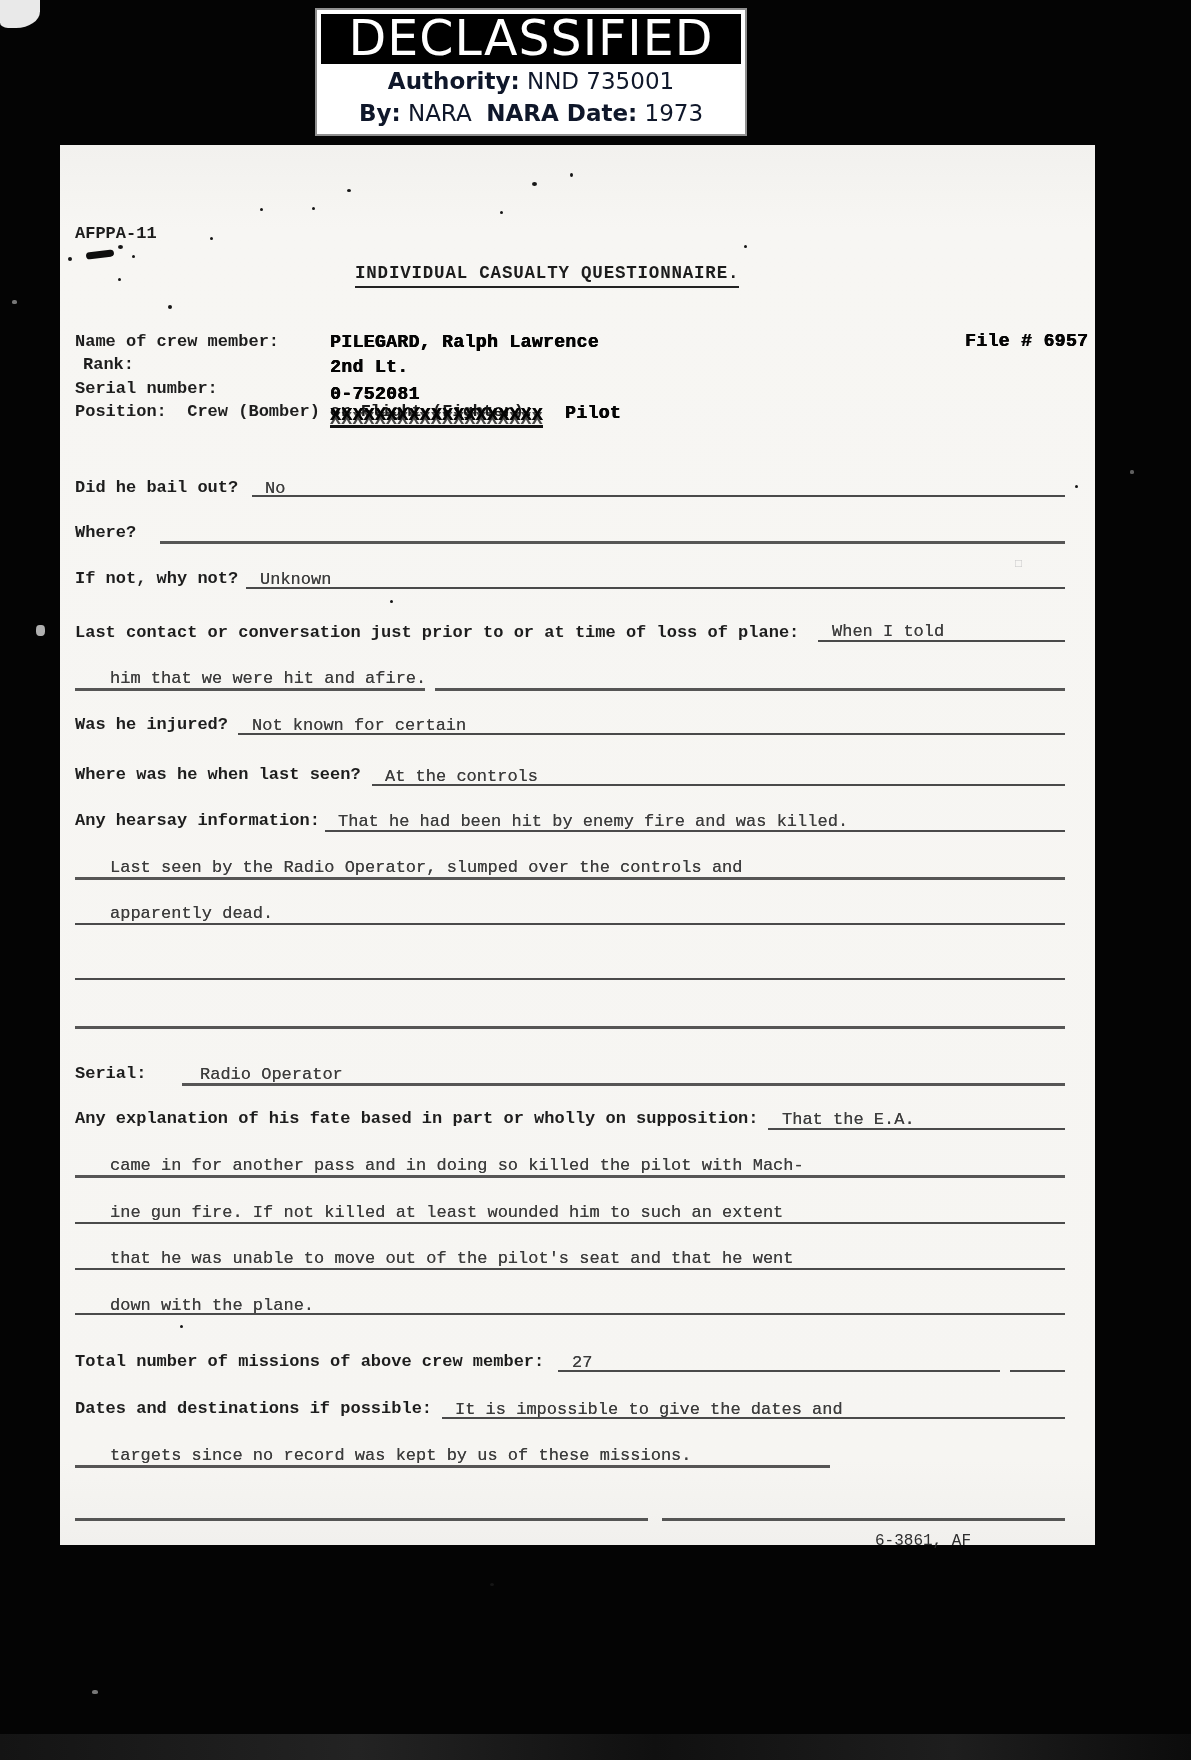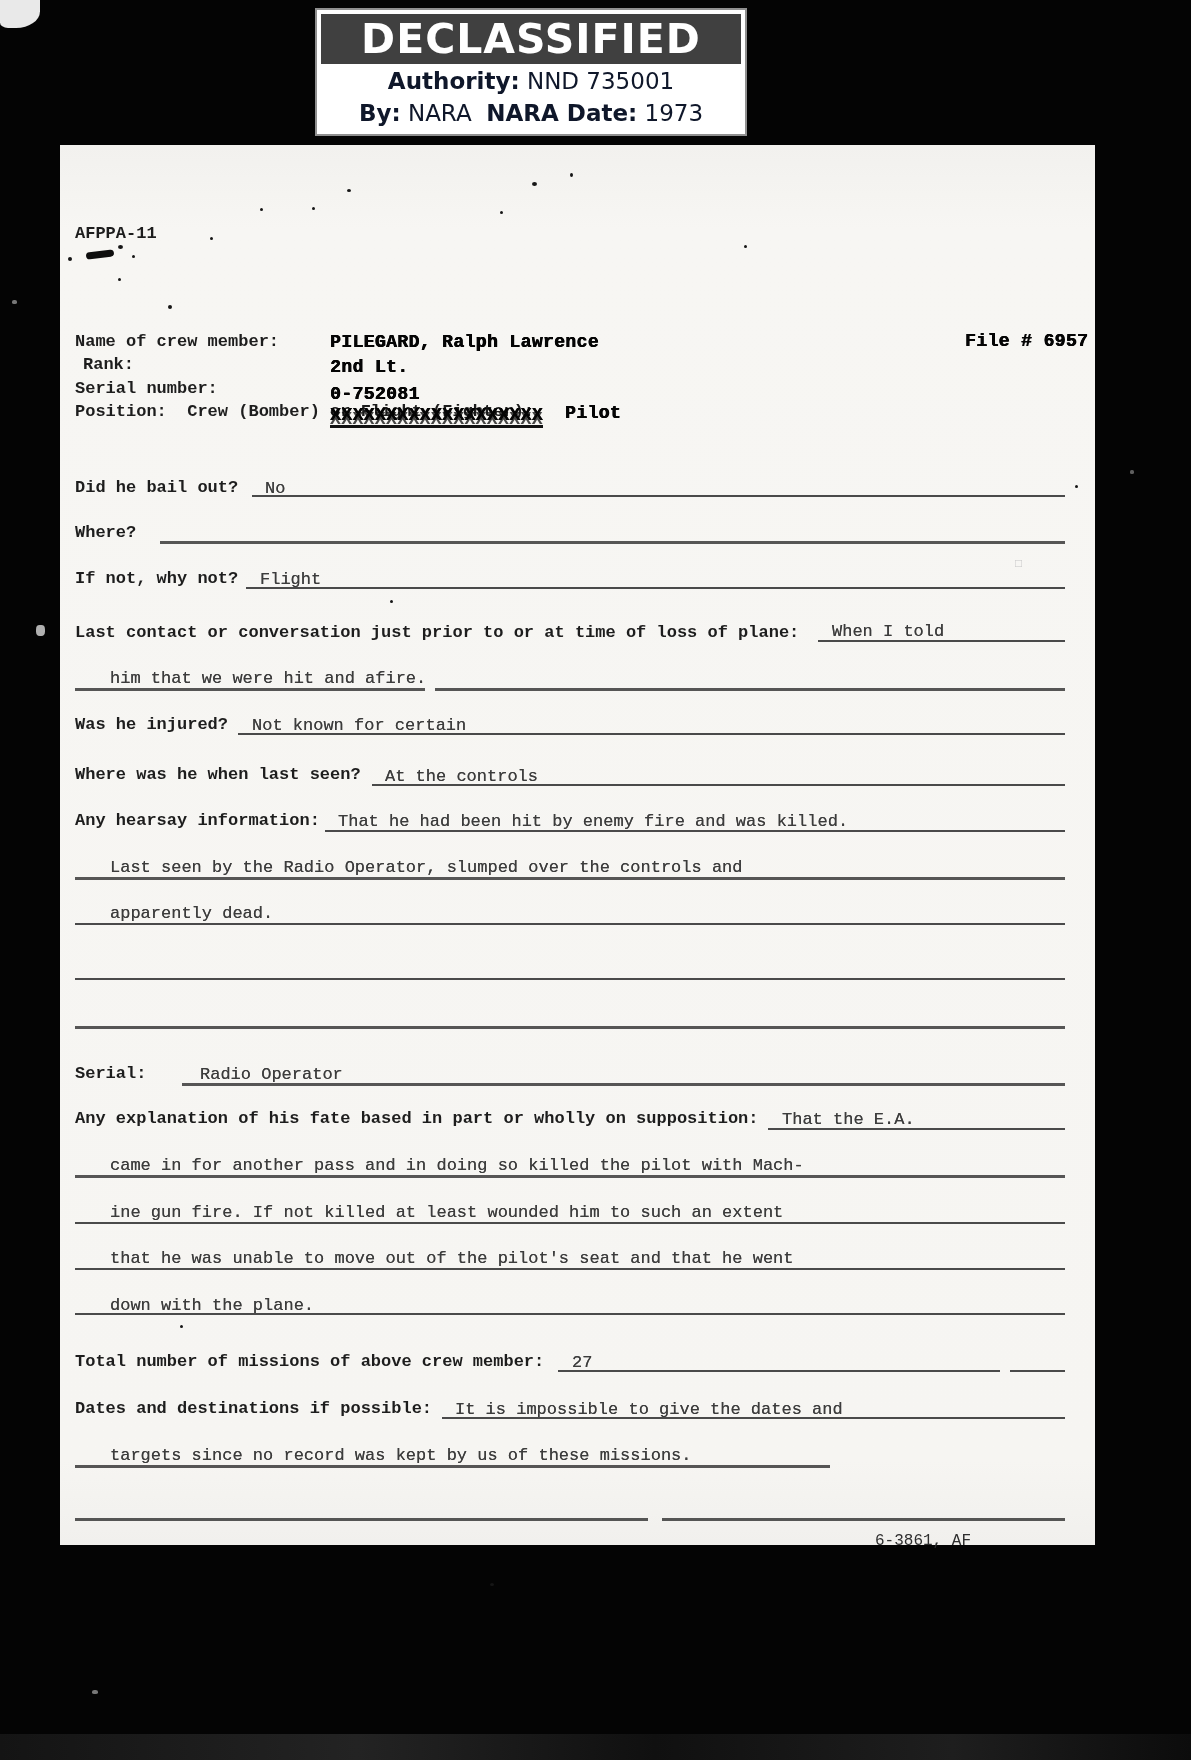--- a/index.html
+++ b/index.html
@@ -3,21 +3,21 @@
 <meta charset="utf-8">
 <style>
   html,body{margin:0;padding:0;background:#000;}
   #canvas{position:relative;width:1191px;height:1760px;background:#040404;overflow:hidden;
           font-family:"Liberation Mono","DejaVu Sans Mono",monospace;}
 
   
   .stamp-box{position:absolute;left:315px;top:8px;width:432px;box-sizing:border-box;
              background:#fff;border:2px solid #8f8f8f;padding:4px 4px 6px 4px;text-align:center;
              font-family:"DejaVu Sans","Liberation Sans",sans-serif;z-index:30;}
-  .stamp-bar{background:#404040;color:#fff;font-weight:700;font-size:41px;line-height:50px;letter-spacing:1px;}
+  .stamp-bar{background:#000000;color:#fff;font-weight:400;font-size:49px;line-height:50px;letter-spacing:1px;}
   .stamp-line{font-size:23px;line-height:30px;color:#0f172a;margin-top:2px;white-space:pre;}
   .stamp-line b{font-weight:800;}
 
   
   .page{position:absolute;left:60px;top:145px;width:1035px;height:1400px;
         background:linear-gradient(180deg,#f2f1ee 0%,#f7f6f3 6%,#f6f5f2 94%,#f1f0ed 100%);}
 
   .t{position:absolute;font-size:17px;line-height:21px;color:#242424;white-space:pre;}
   .lbl{font-weight:bold;color:#1d1d1d;}
   .ans{color:#3c3c3c;text-shadow:0 0 0.4px #555;}
@@ -50,20 +50,21 @@
   </div>
 
   <div class="page">
 
     <div class="t lbl" style="left:15px;top:78px;">AFPPA-11</div>
     <div class="smudge" style="left:26px;top:106px;width:28px;height:7px;transform:rotate(-7deg);"></div>
     <div class="speck" style="left:8px;top:112px;width:4px;height:4px;"></div>
     <div class="speck" style="left:58px;top:100px;width:5px;height:4px;"></div>
     <div class="speck" style="left:72px;top:110px;width:3px;height:3px;"></div>
 
+    <div class="doc-title" style="left:295px;top:118px;">INDIVIDUAL CASUALTY QUESTIONNAIRE.</div>
 
     <div class="t lbl" style="left:15px;top:186px;">Name of crew member:</div>
     <div class="stamped" style="left:270px;top:187px;">PILEGARD, Ralph Lawrence</div>
     <div class="stamped" style="left:905px;top:186px;">File # 6957</div>
 
     <div class="t lbl" style="left:15px;top:209px;margin-left:8px;">Rank:</div>
     <div class="stamped" style="left:270px;top:212px;">2nd Lt.</div>
 
     <div class="t lbl" style="left:15px;top:233px;">Serial number:</div>
     <div class="stamped" style="left:270px;top:239px;z-index:3;">0-752081</div>
@@ -78,21 +79,21 @@
       <div class="ul" style="left:192px;top:350px;width:813px;"></div>
     </div>
 
     <div>
       <div class="t lbl" style="left:15px;top:377px;">Where?</div>
       <div class="ul thick" style="left:100px;top:396px;width:905px;"></div>
     </div>
 
     <div>
       <div class="t lbl" style="left:15px;top:423px;">If not, why not?</div>
-      <div class="t ans" style="left:200px;top:424px;">Flight</div>
+      <div class="t ans" style="left:200px;top:424px;">Unknown</div>
       <div class="ul" style="left:186px;top:442px;width:819px;"></div>
     </div>
 
     <div>
       <div class="t lbl" style="left:15px;top:477px;">Last contact or conversation just prior to or at time of loss of plane:</div>
       <div class="t ans" style="left:772px;top:476px;">When I told</div>
       <div class="ul" style="left:758px;top:495px;width:247px;"></div>
       <div class="t ans" style="left:50px;top:523px;">him that we were hit and afire.</div>
       <div class="ul thick" style="left:15px;top:543px;width:350px;"></div>
       <div class="ul thick" style="left:375px;top:543px;width:630px;"></div>

